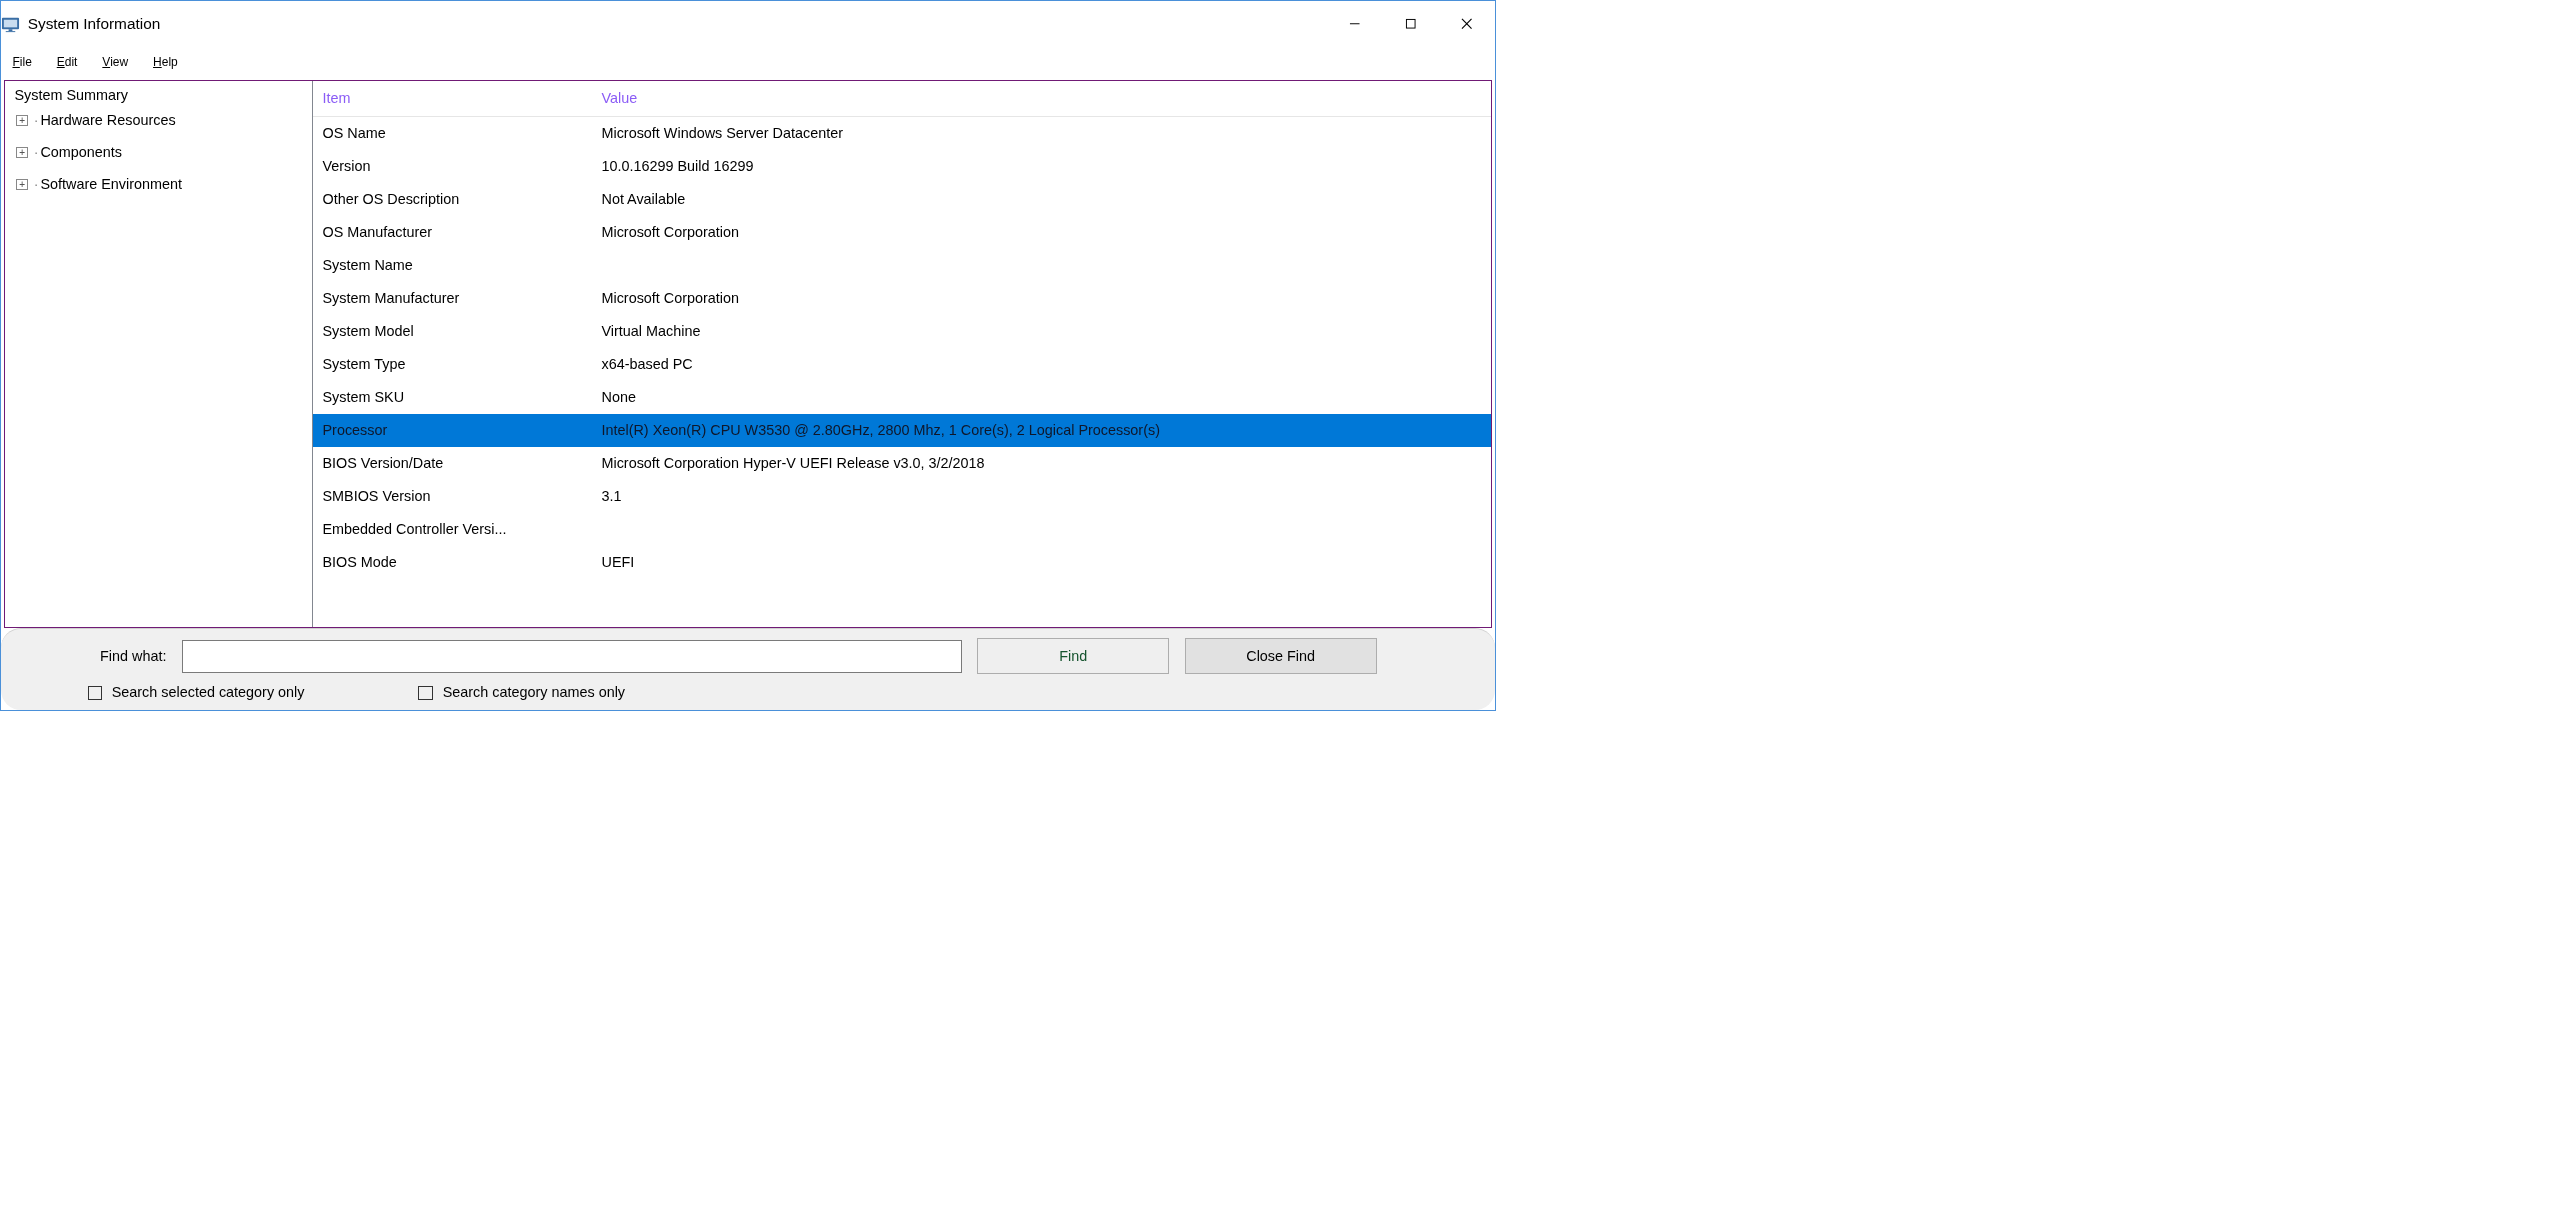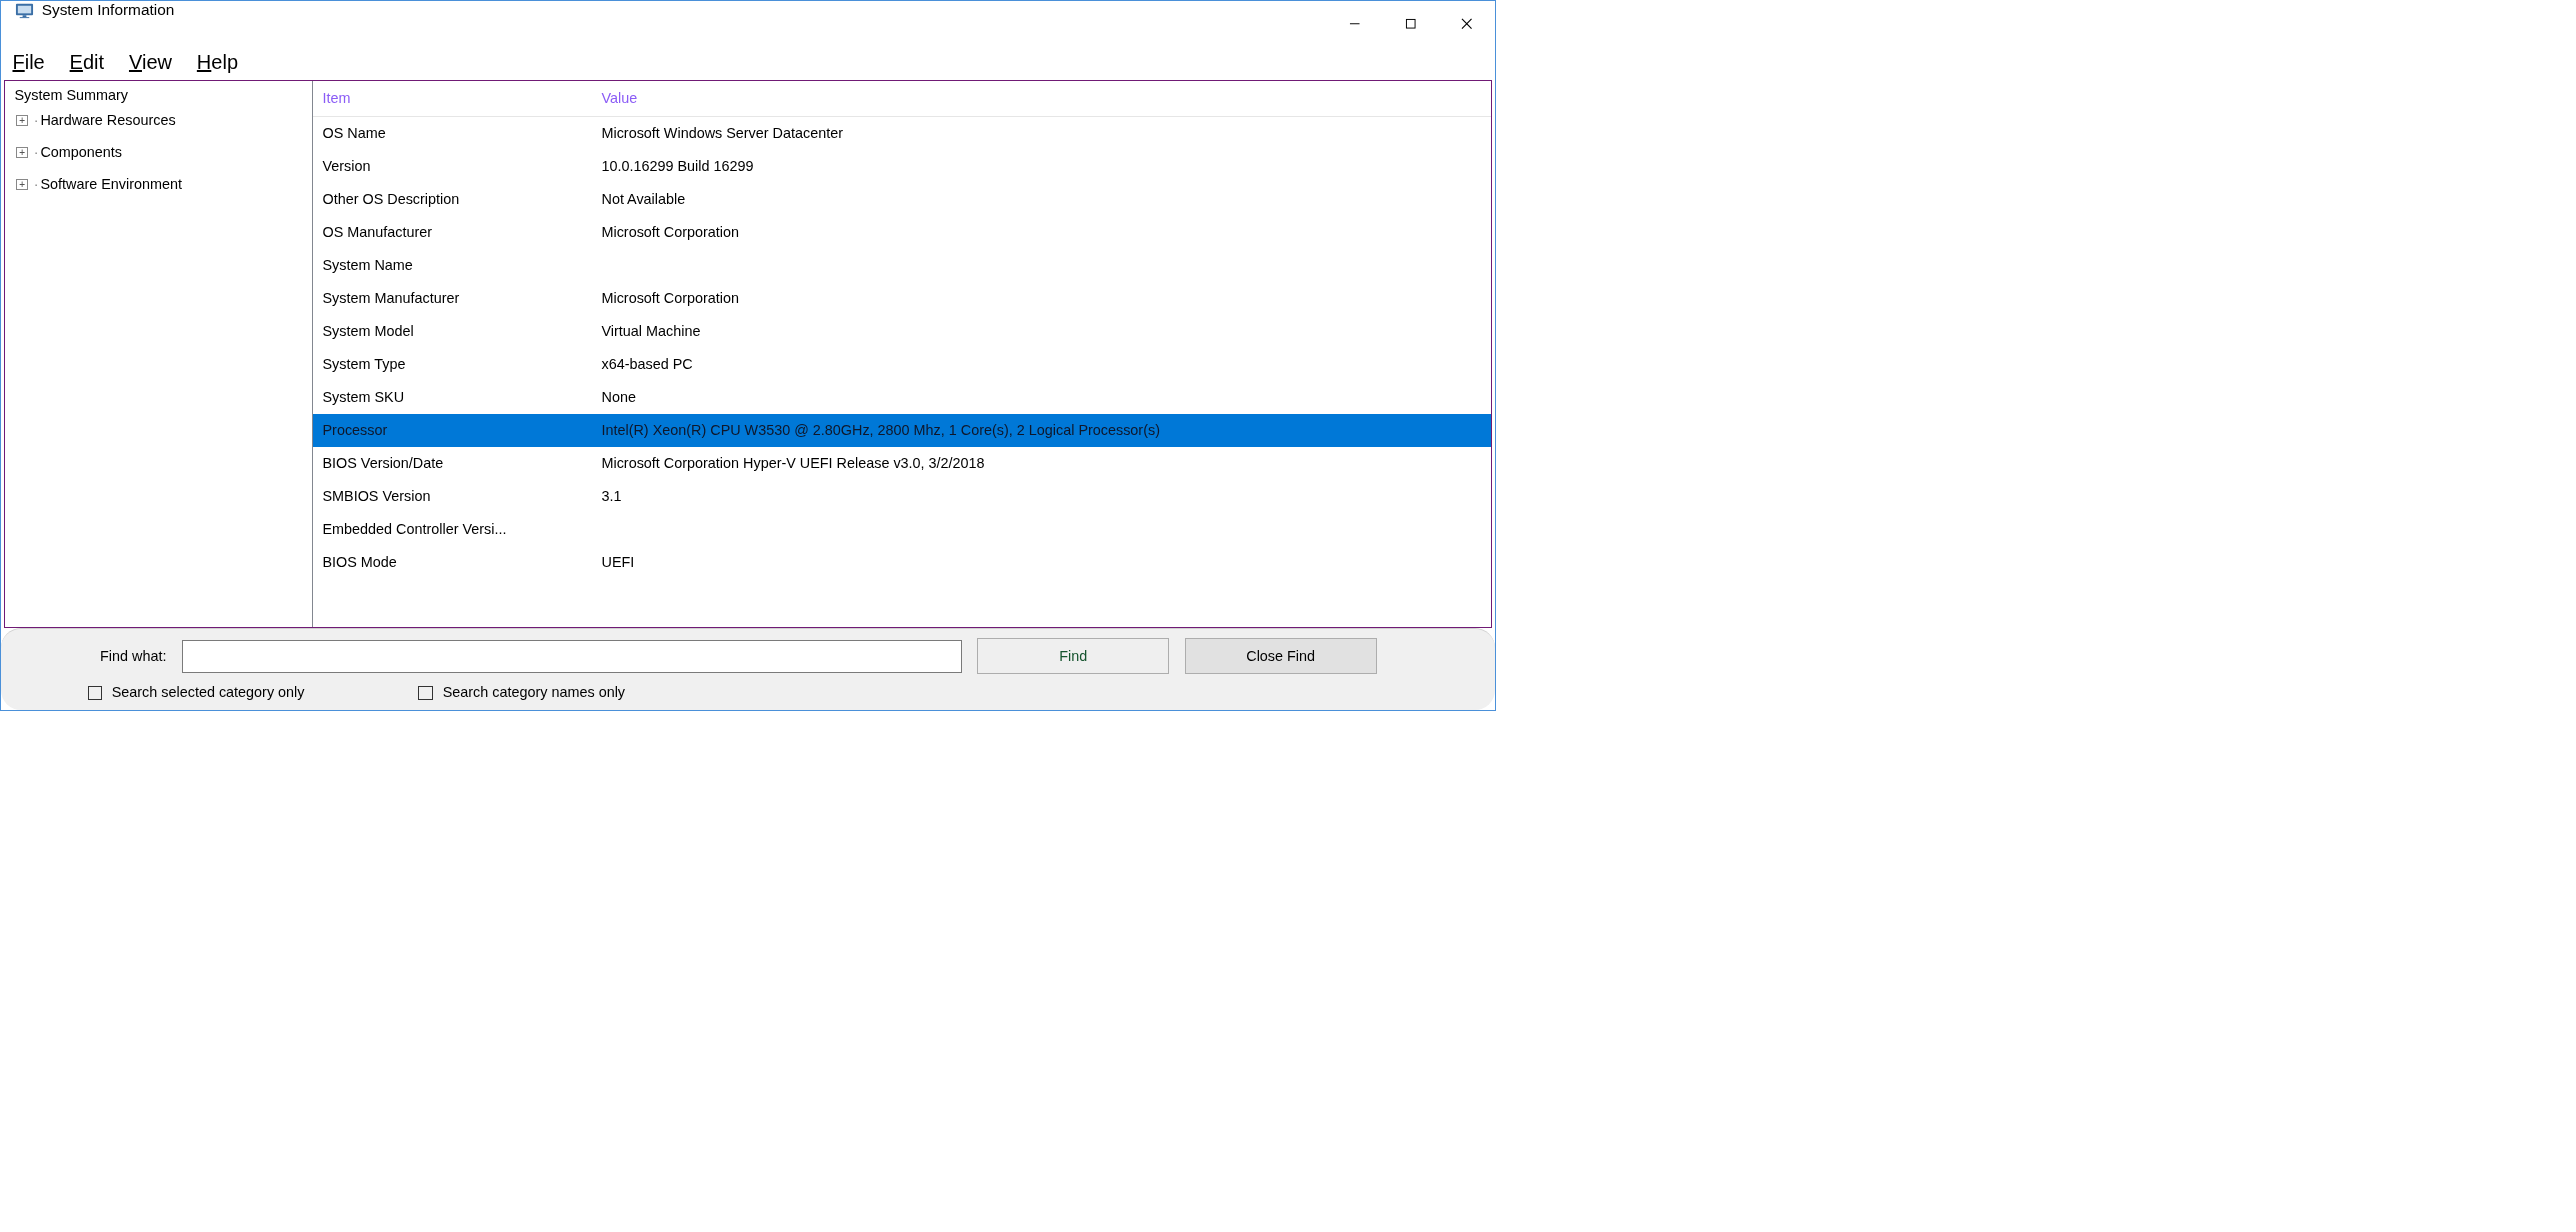--- a/index.html
+++ b/index.html
@@ -1,25 +1,25 @@
 <!DOCTYPE html>
 <html><head>
 <meta charset="utf-8">
 <style>
   html,body{margin:0;padding:0;height:100%;font-family:"Segoe UI",Tahoma,sans-serif;font-size:14.4px;color:#000;background:#fff;}
   *{box-sizing:border-box;}
   .window{width:1496px;height:711px;border:1px solid #4a90d9;background:#fff;display:flex;flex-direction:column;overflow:hidden;}
   
-  .titlebar{height:46px;display:flex;align-items:flex-start;padding-left:14px;background:#fff;}
+  .titlebar{height:46px;display:flex;align-items:center;padding-left:0;background:#fff;}
   .titlebar .app-icon{width:19px;height:19px;margin-right:7.7px;display:inline-flex;}
   .titlebar .title{font-size:15.4px;}
   .win-controls{margin-left:auto;display:flex;height:100%;}
   .win-controls div{width:56px;display:flex;align-items:center;justify-content:center;font-family:Consolas,monospace;font-size:13.5px;}
   
-  .menubar{height:30px;display:flex;align-items:center;padding-left:7.7px;gap:17.3px;font-size:20px;}
+  .menubar{height:30px;display:flex;align-items:center;padding-left:7.7px;gap:17.3px;font-size:12px;}
   .menubar .menu-item{padding:2.9px 3.8px;}
   .menubar .underline{text-decoration:underline;}
   
   .main{flex:1;display:flex;border:1px solid #701a75;margin:2.9px 2.9px 0 2.9px;min-height:0;}
   .tree-pane{width:308px;border-right:1px solid #828790;padding:3.8px 0 0 5.8px;overflow:auto;}
   .tree-root{font-size:14.4px;}
   .tree-root .root{padding:1.9px 3.8px;}
   .tree-root ul{list-style:none;margin:0;padding-left:5.8px;}
   .tree-root li{display:flex;align-items:center;height:32px;}
   .expander{width:11.5px;height:11.5px;border:1px solid #888;display:inline-flex;align-items:center;justify-content:center;font-size:9.6px;line-height:9.6px;margin-right:5.8px;color:#555;font-family:Consolas,monospace;}

